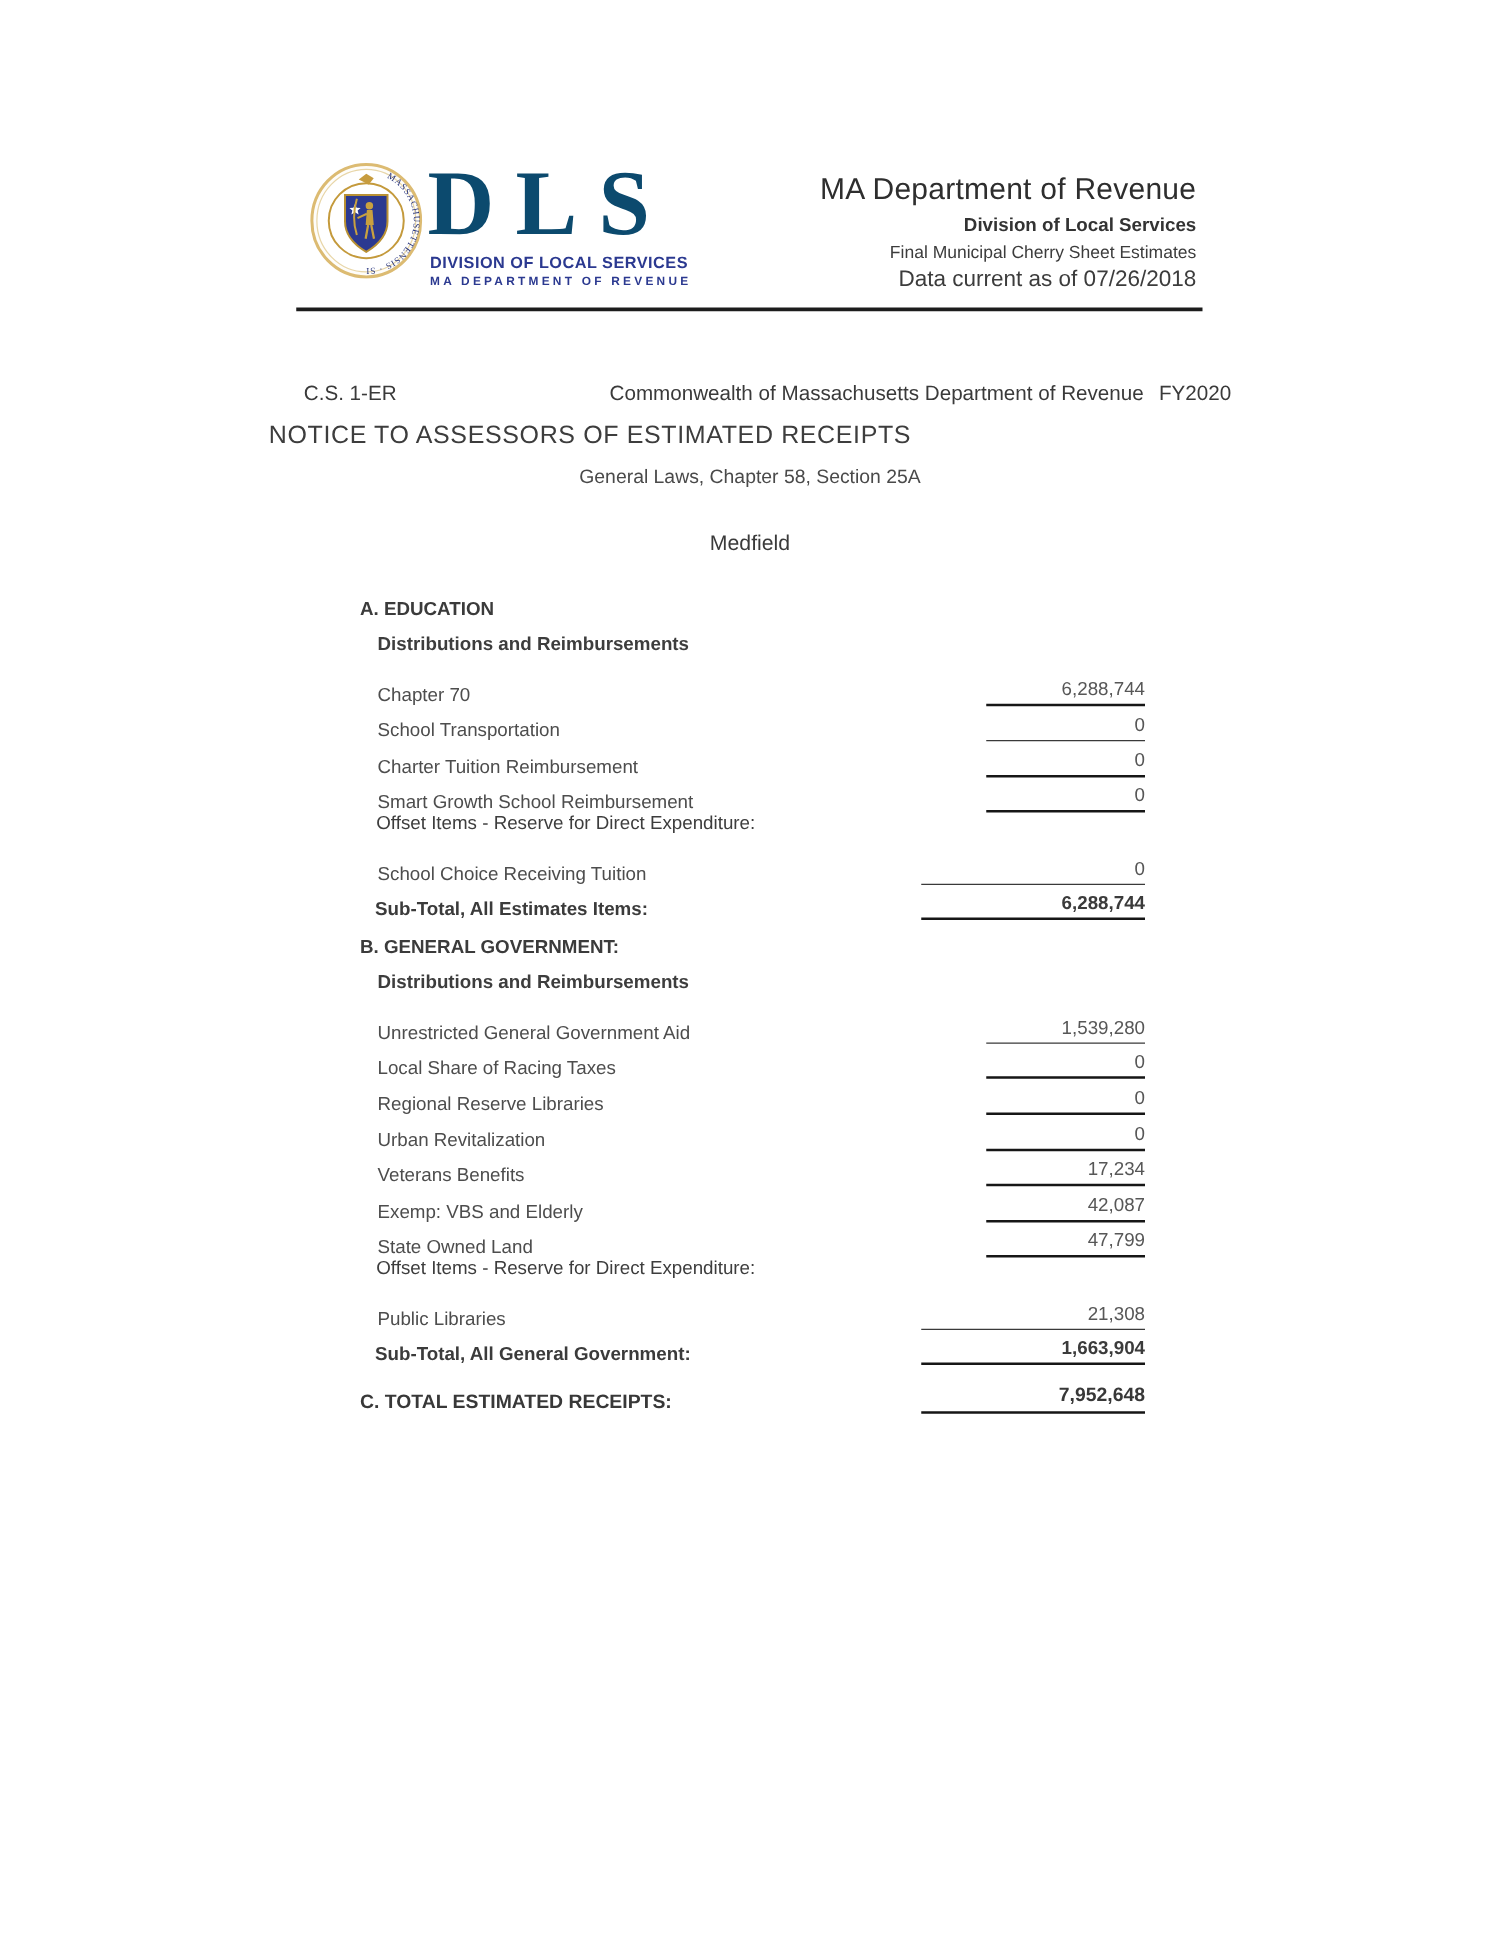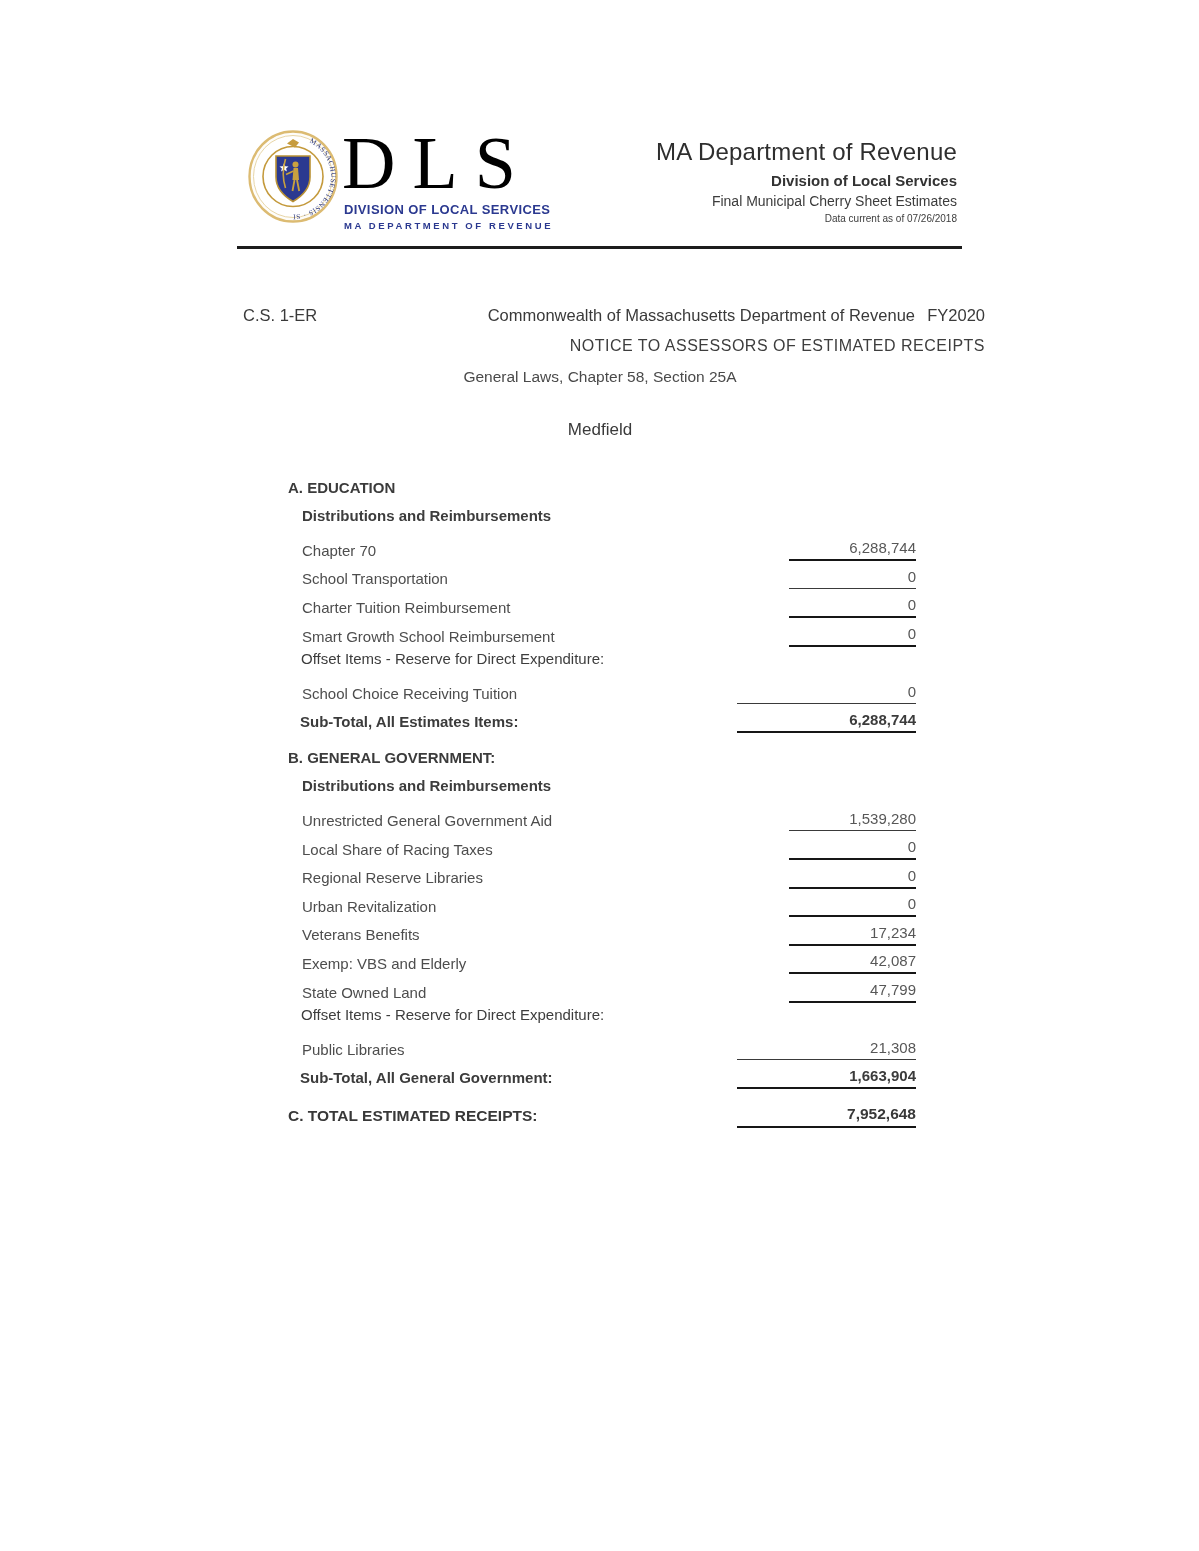--- a/index.html
+++ b/index.html
@@ -6,50 +6,50 @@
   html,body { background:#ffffff; }
   .page {
     position:relative; width:1199px; height:1551px; background:#ffffff;
     font-family:"Liberation Sans", sans-serif; overflow:hidden;
   }
 
   
   .seal { position:absolute; left:248px; top:130px; width:90px; height:93px; }
   .wordmark { position:absolute; left:344px; top:126px; width:200px; }
   .dls {
-    font-family:"Liberation Serif", serif; font-weight:normal; color:#000000;
+    font-family:"Liberation Serif", serif; font-weight:bold; color:#0c4a6e;
     font-size:74px; line-height:74px; letter-spacing:17px; margin-left:-2px;
   }
   .division { margin-top:2px; color:#2b3990; font-weight:bold; font-size:13px; letter-spacing:0.4px; white-space:nowrap; }
   .dept { margin-top:3px; color:#2b3990; font-weight:bold; font-size:9.5px; letter-spacing:2.6px; white-space:nowrap; }
 
   .header-right { position:absolute; right:242px; top:138px; text-align:right; color:#2e2e2e; }
   .hr1 { font-size:24px; font-weight:400; letter-spacing:0.2px; }
   .hr2 { font-size:15px; font-weight:bold; margin-top:6px; color:#333; }
   .hr3 { font-size:14px; margin-top:4px; color:#3c3c3c; }
-  .hr4 { font-size:10px; margin-top:4px; color:#3c3c3c; }
+  .hr4 { font-size:18px; margin-top:4px; color:#3c3c3c; }
 
   .rule { position:absolute; left:237px; top:246px; width:725px; height:3px; background:#1c1c1c; }
 
   
   .title-block { position:absolute; left:215px; top:306px; width:770px; color:#3a3a3a; }
   .form-row { display:flex; align-items:flex-start; font-size:16.5px;margin-left:28px; }
   .form-code { width:120px; white-space:nowrap; }
   .org { flex:1; text-align:right; }
   .fy { width:70px; text-align:right; white-space:nowrap; }
-  .notice { text-align:right; margin-top:12px; font-size:16px; letter-spacing:0.5px; color:#3d3d3d; }
+  .notice { text-align:left; margin-top:12px; font-size:20px; letter-spacing:0.5px; color:#3d3d3d; }
   .law { text-align:center; margin-top:13px; font-size:15.5px; color:#4a4a4a; }
   .municipality { text-align:center; margin-top:34px; font-size:17px; color:#3a3a3a; }
 
   
   .report { position:absolute; left:288px; top:479px; width:628px; font-size:15px; color:#4d4d4d; }
   .section-header { font-weight:bold; color:#3b3b3b; height:28px; }
   .group-row { padding-left:14px; font-weight:bold; color:#3d3d3d; height:29px; }
   .offset-row { padding-left:13px; font-weight:normal; color:#3d3d3d; height:28.6px; }
-  .row { display:flex; justify-content:space-between; align-items:center; height:28.6px; }
+  .row { display:flex; justify-content:space-between; align-items:flex-end; height:28.6px; }
   .row .label { padding-left:14px; white-space:nowrap; }
   .amount {
     text-align:right; padding-bottom:3px; color:#575757;
     border-bottom:2px solid #161616; white-space:nowrap;
   }
   .amount.short { width:127px; }
   .amount.long  { width:179px; }
   .amount.thin  { border-bottom-width:1px; border-bottom-color:#3a3a3a; }
   .row.subtotal .label { font-weight:bold; color:#3b3b3b; padding-left:12px; }
   .row.subtotal .amount { font-weight:bold; color:#3b3b3b; }

